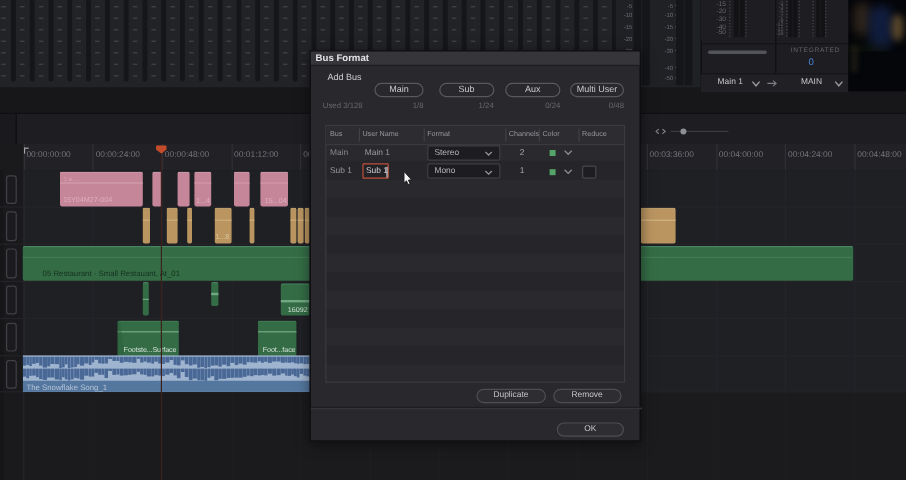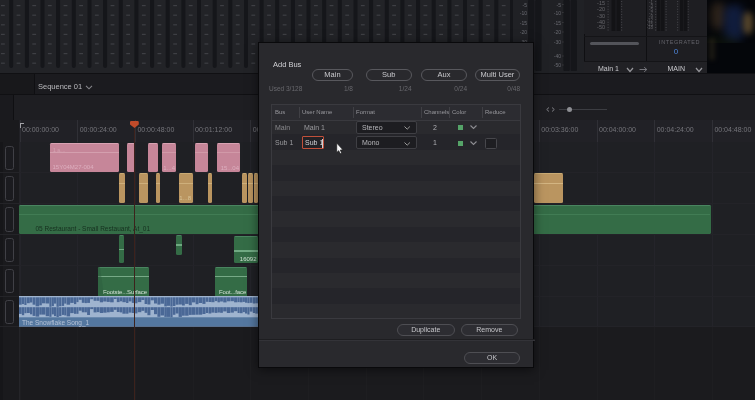--- a/index.html
+++ b/index.html
@@ -427,27 +427,20 @@
 </div>
 <div style="position:absolute;left:707px;top:0;width:48px;height:75.5px;background:#04060a;overflow:hidden">
       <div style="position:absolute;left:4px;top:2px;width:15px;height:28px;background:#4a3826;border-radius:40%;filter:blur(4px);opacity:.8"></div>
       <div style="position:absolute;left:17px;top:5px;width:20px;height:36px;background:#1a2d60;border-radius:30%;filter:blur(4px);opacity:.8"></div>
       <div style="position:absolute;left:36px;top:12px;width:10px;height:22px;background:#8e7140;border-radius:40%;filter:blur(3px);opacity:.8"></div>
       <div style="position:absolute;left:0px;top:36px;width:30px;height:18px;background:#19240f;filter:blur(5px);opacity:.45"></div>
       <div style="position:absolute;left:0;top:43px;width:48px;height:33px;background:#05070b"></div>
       <div style="position:absolute;left:2px;top:38px;width:6px;height:22px;background:#36301e;filter:blur(2px);opacity:.6"></div>
       <div style="position:absolute;left:0;top:0;width:48px;height:75.5px;background:rgba(2,4,8,.25)"></div>
     </div>
-<div style="position:absolute;left:0;top:73px;width:755px;height:21px;background:#1b1b1f;border-top:1px solid #101013">
- <div style="position:absolute;left:0;top:0;width:33.5px;height:21px;background:#18181b;border-right:1px solid #0f0f12"></div>
-      <span style="position:absolute;left:38px;top:7.8px;font-size:7.5px;color:#b9b9bd">Sequence 01</span>
- <svg width="8" height="5" style="position:absolute;left:85px;top:10.8px">
-        <polyline points="1,0.8 4,3.8 7,0.8" stroke="#85858a" stroke-width="1.1" fill="none"></polyline>
-      </svg>
-</div>
 <div style="position:absolute;left:0;top:94px;width:755px;height:25.5px;background:#1e1e22;border-top:1px solid #101013">
  <div style="position:absolute;left:0;top:0;width:13px;height:25.5px;background:#1a1a1e;border-right:1px solid #0f0f12"></div>
       <svg width="9" height="5" style="position:absolute;left:545.5px;top:12.3px">
         <path d="M3,0.5 L0.7,2.5 L3,4.5 M6,0.5 L8.3,2.5 L6,4.5" stroke="#7c7c82" stroke-width="1" fill="none"></path>
       </svg>
  <div style="position:absolute;left:559px;top:14px;width:48px;height:1.3px;background:#3c3d42"></div>
  <div style="position:absolute;left:567px;top:12.3px;width:5.2px;height:5.2px;border-radius:50%;background:#8e8f94"></div>
 </div>
 <div style="position:absolute;left:0;top:119.5px;width:755px;height:22px;background:#212126">
       <div style="position:absolute;left:0;top:0;width:18.5px;height:22px;background:#1a1a1d"></div>
@@ -901,20 +894,23 @@
       <rect x="455.9" y="11.2" width="2.0" height="5.2" fill="#4a6896"></rect>
       <rect x="458.1" y="1.3" width="2.8" height="5.7" fill="#4a6896"></rect>
       <rect x="458.1" y="11.2" width="2.8" height="5.7" fill="#4a6896"></rect>
       <rect x="461.2" y="1.3" width="3.4" height="4.5" fill="#4a6896"></rect>
       <rect x="461.2" y="11.2" width="3.4" height="5.3" fill="#4a6896"></rect>
       <rect x="0" y="21.3" width="462" height="9.2" fill="#54779f"></rect>
       <text x="3" y="29.3" font-size="6.5" fill="#b6c3d7" font-family="Liberation Sans, sans-serif">The Snowflake Song_1</text>
     </svg>
 <div style="position:absolute;left:134px;top:127.5px;width:1.3px;height:272.5px;background:#3d221c;z-index:20"></div>
 <div style="position:absolute;left:258px;top:41.5px;width:276px;height:326px;background:#29292d;border:1px solid #09090b;box-sizing:border-box;box-shadow:0 2px 10px rgba(0,0,0,.5)">
+      <div style="position:absolute;left:0;top:0;width:100%;height:11.5px;background:#35353a;border-bottom:1px solid #1c1c1f">
+        <span style="position:absolute;left:4px;top:1.5px;font-size:8px;font-weight:bold;color:#e6e6ea">Bus Format</span>
+      </div>
       <div style="position:absolute;left:14px;top:17px;font-size:7.5px;color:#cfcfd3">Add Bus</div>
       <div style="position:absolute;left:53px;top:26px;width:41px;height:12px;border:1px solid #58585d;border-radius:7px;box-sizing:border-box;text-align:center;line-height:10.5px;font-size:7.5px;color:#c9c9cd">Main</div>
       <div style="position:absolute;left:107px;top:26px;width:45.5px;height:12px;border:1px solid #58585d;border-radius:7px;box-sizing:border-box;text-align:center;line-height:10.5px;font-size:7.5px;color:#c9c9cd">Sub</div>
       <div style="position:absolute;left:162px;top:26px;width:46px;height:12px;border:1px solid #58585d;border-radius:7px;box-sizing:border-box;text-align:center;line-height:10.5px;font-size:7.5px;color:#c9c9cd">Aux</div>
       <div style="position:absolute;left:216px;top:26px;width:45px;height:12px;border:1px solid #58585d;border-radius:7px;box-sizing:border-box;text-align:center;line-height:10.5px;font-size:7.5px;color:#c9c9cd">Multi User</div>
       <div style="position:absolute;left:10px;top:42.5px;font-size:6.5px;color:#68686d">Used 3/128</div>
       <div style="position:absolute;left:53px;top:42.5px;width:41px;text-align:right;font-size:6.5px;color:#68686d">1/8</div>
       <div style="position:absolute;left:107px;top:42.5px;width:45.5px;text-align:right;font-size:6.5px;color:#68686d">1/24</div>
       <div style="position:absolute;left:162px;top:42.5px;width:46px;text-align:right;font-size:6.5px;color:#68686d">0/24</div>
       <div style="position:absolute;left:216px;top:42.5px;width:45px;text-align:right;font-size:6.5px;color:#68686d">0/48</div>

